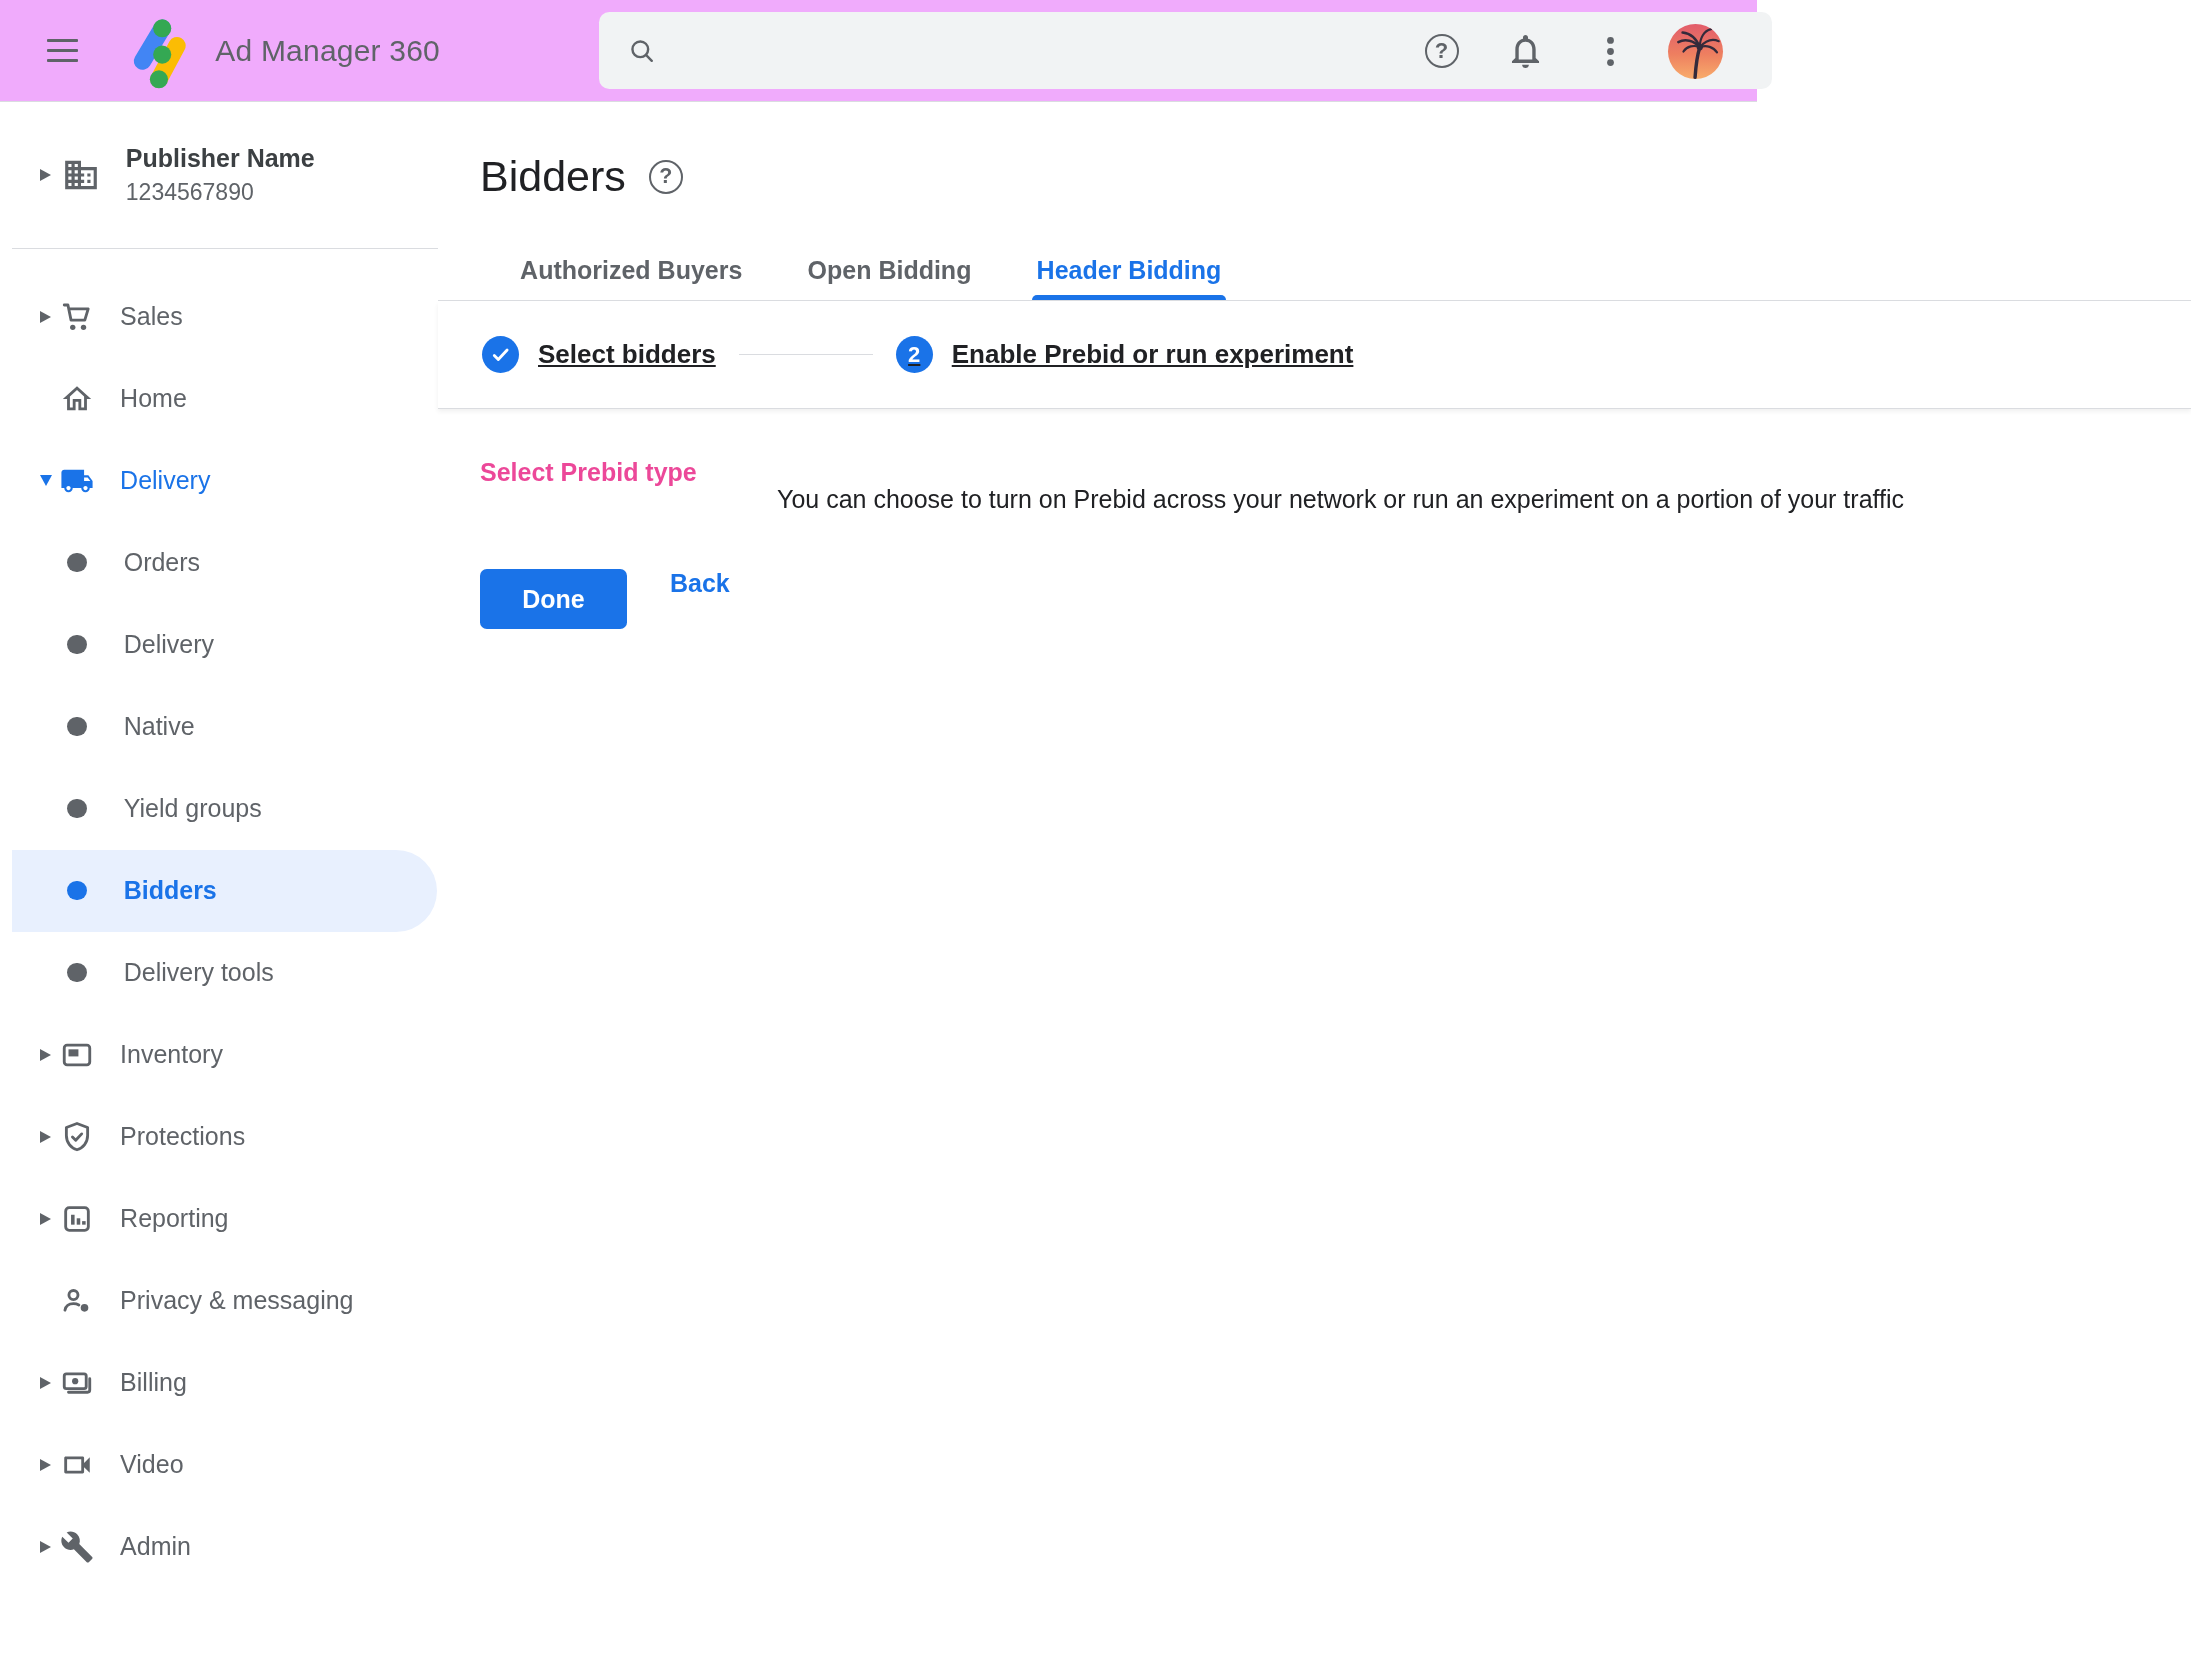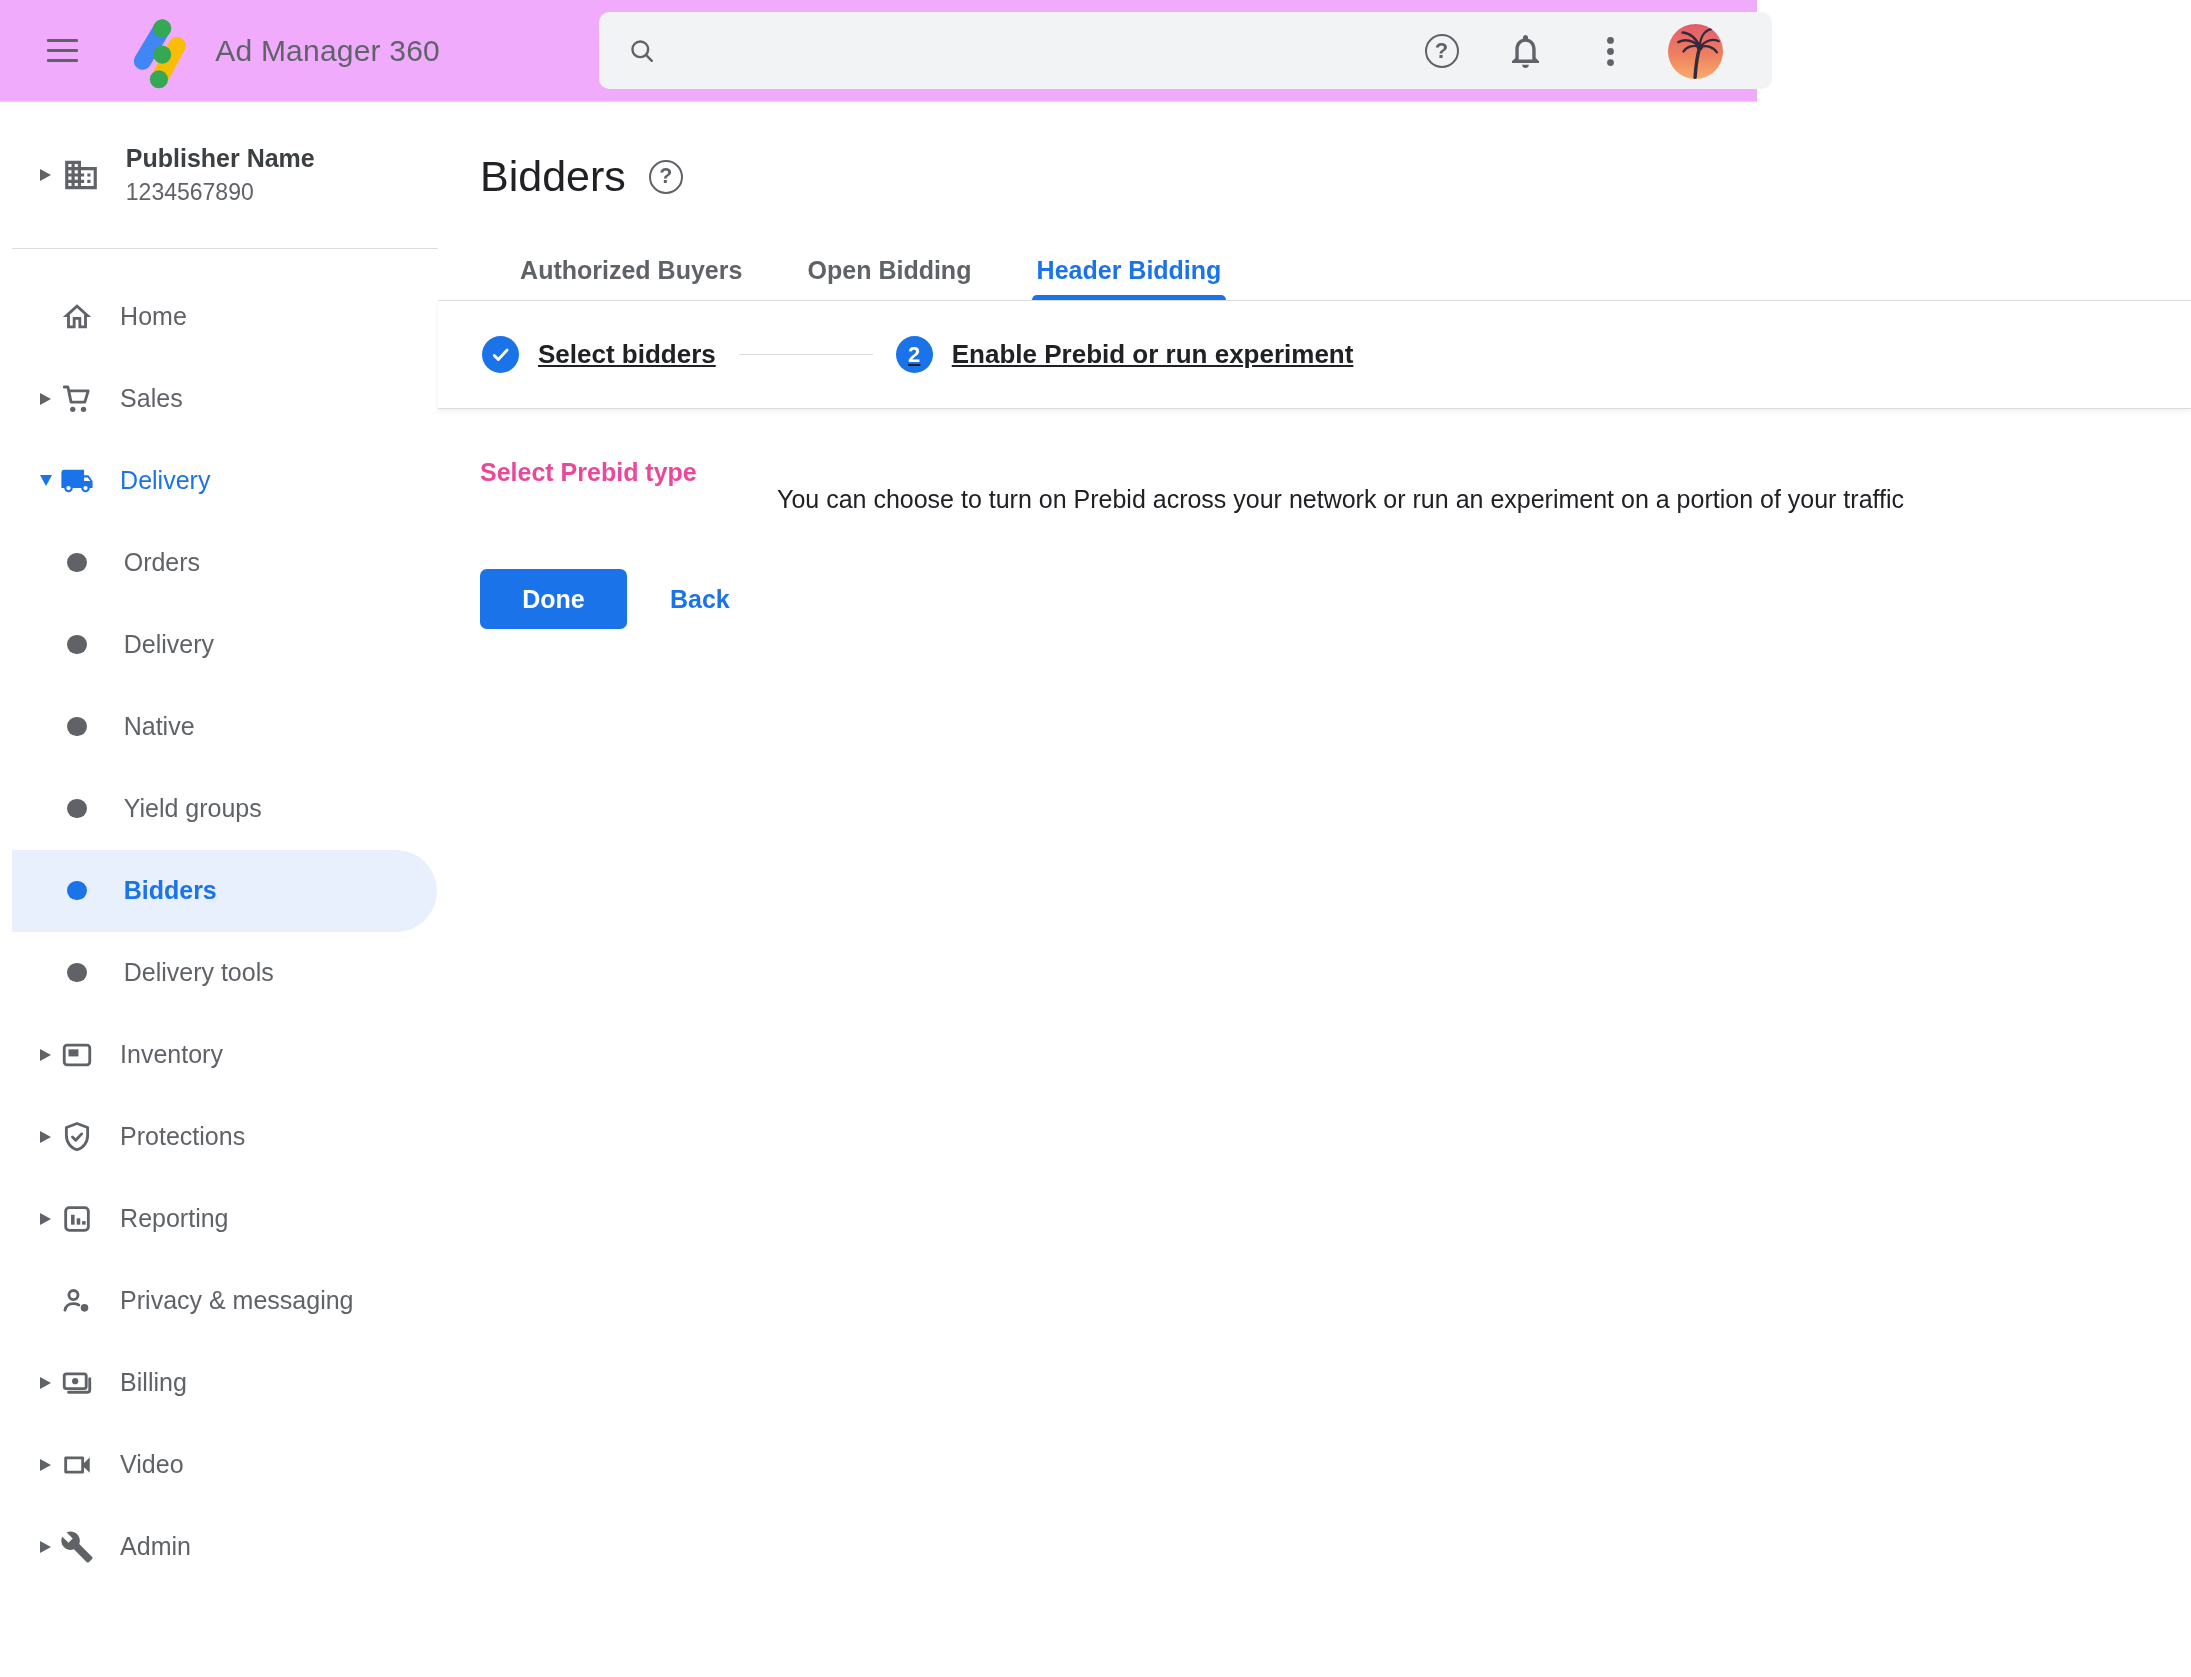--- a/index.html
+++ b/index.html
@@ -91,21 +91,21 @@
   .form-right { flex:1; }
   .desc { font-size:25px; line-height:33px; color:#202124;margin-top:28px; }
   .radios { margin-top:12px; }
   .radio-row { display:flex; align-items:center; height:50px; cursor:pointer; }
   .radio { width:28px; height:28px; border-radius:50%; border:2.6px solid #5f6368; position:relative; flex:none; }
   .radio.sel { border-color:#1a73e8; }
   .radio.sel::after { content:""; position:absolute; left:3.4px; top:3.4px; right:3.4px; bottom:3.4px;
     border-radius:50%; background:#1a73e8; }
   .radio-label { margin-left:13.7px; font-size:25px; color:#202124; white-space:nowrap; }
 
-  .actions { display:flex; align-items:center; padding:53px 0 0 42px; }
+  .actions { display:flex; align-items:flex-start; padding:53px 0 0 42px; }
   .done-btn { min-width:147px; height:60px; padding:0 31px; background:#1a73e8; color:#fff;
     border:none; border-radius:6.8px; font-size:25px; font-weight:700; font-family:inherit;
     display:flex; align-items:center; justify-content:center; cursor:pointer; }
   .back-link { margin-left:43px; color:#1a73e8; font-size:25px; font-weight:700;
     text-decoration:none; cursor:pointer; }
 </style>
 </head>
 <body>
 
 <header class="topbar">
@@ -176,36 +176,36 @@
           <path d="M12 7V3H2v18h20V7H12zM6 19H4v-2h2v2zm0-4H4v-2h2v2zm0-4H4V9h2v2zm0-4H4V5h2v2zm4 12H8v-2h2v2zm0-4H8v-2h2v2zm0-4H8V9h2v2zm0-4H8V5h2v2zm10 12h-8v-2h2v-2h-2v-2h2v-2h-2V9h8v10zm-2-8h-2v2h2v-2zm0 4h-2v2h2v-2z"></path>
         </svg>
     </span>
     <span class="pub-text">
       <div class="pub-name">Publisher Name</div>
       <div class="pub-id">1234567890</div>
     </span>
   </div>
   <div class="nav">
       <div class="nav-item   ">
-        <span class="nav-arrow"></span>
-        <span class="nav-icon"><svg viewBox="0 0 24 24" fill="currentColor">
-            <path d="M12 5.69l5 4.5V18h-2v-6H9v6H7v-7.81l5-4.5M12 3L2 12h3v8h6v-6h2v6h6v-8h3L12 3z"></path>
-          </svg></span>
-        <span class="nav-label">Home</span>
-      </div>
-      <div class="nav-item   ">
         <span class="nav-arrow">
           <span class="tri-right"></span>
         </span>
         <span class="nav-icon"><svg viewBox="0 0 24 24" fill="none" stroke="currentColor" stroke-width="2">
             <path d="M3 3.5h2.6l2.2 10.7h9.7l2.4-7.9H6.2" stroke-linejoin="round" stroke-linecap="round"></path>
             <circle cx="9" cy="19.3" r="1.9" fill="currentColor" stroke="none"></circle>
             <circle cx="16.6" cy="19.3" r="1.9" fill="currentColor" stroke="none"></circle>
           </svg></span>
         <span class="nav-label">Sales</span>
+      </div>
+      <div class="nav-item   ">
+        <span class="nav-arrow"></span>
+        <span class="nav-icon"><svg viewBox="0 0 24 24" fill="currentColor">
+            <path d="M12 5.69l5 4.5V18h-2v-6H9v6H7v-7.81l5-4.5M12 3L2 12h3v8h6v-6h2v6h6v-8h3L12 3z"></path>
+          </svg></span>
+        <span class="nav-label">Home</span>
       </div>
       <div class="nav-item   expanded">
         <span class="nav-arrow">
           <span class="tri-down"></span>
         </span>
         <span class="nav-icon"><svg viewBox="0 0 24 24" fill="currentColor">
             <path d="M20 8h-3V4H3c-1.1 0-2 .9-2 2v11h2c0 1.66 1.34 3 3 3s3-1.34 3-3h6c0 1.66 1.34 3 3 3s3-1.34 3-3h2v-5l-3-4zM6 18.5c-.83 0-1.5-.67-1.5-1.5s.67-1.5 1.5-1.5 1.5.67 1.5 1.5-.67 1.5-1.5 1.5zm13.5-9l1.96 2.5H17V9.5h2.5zm-1.5 9c-.83 0-1.5-.67-1.5-1.5s.67-1.5 1.5-1.5 1.5.67 1.5 1.5-.67 1.5-1.5 1.5z"></path>
           </svg></span>
         <span class="nav-label">Delivery</span>
       </div>

